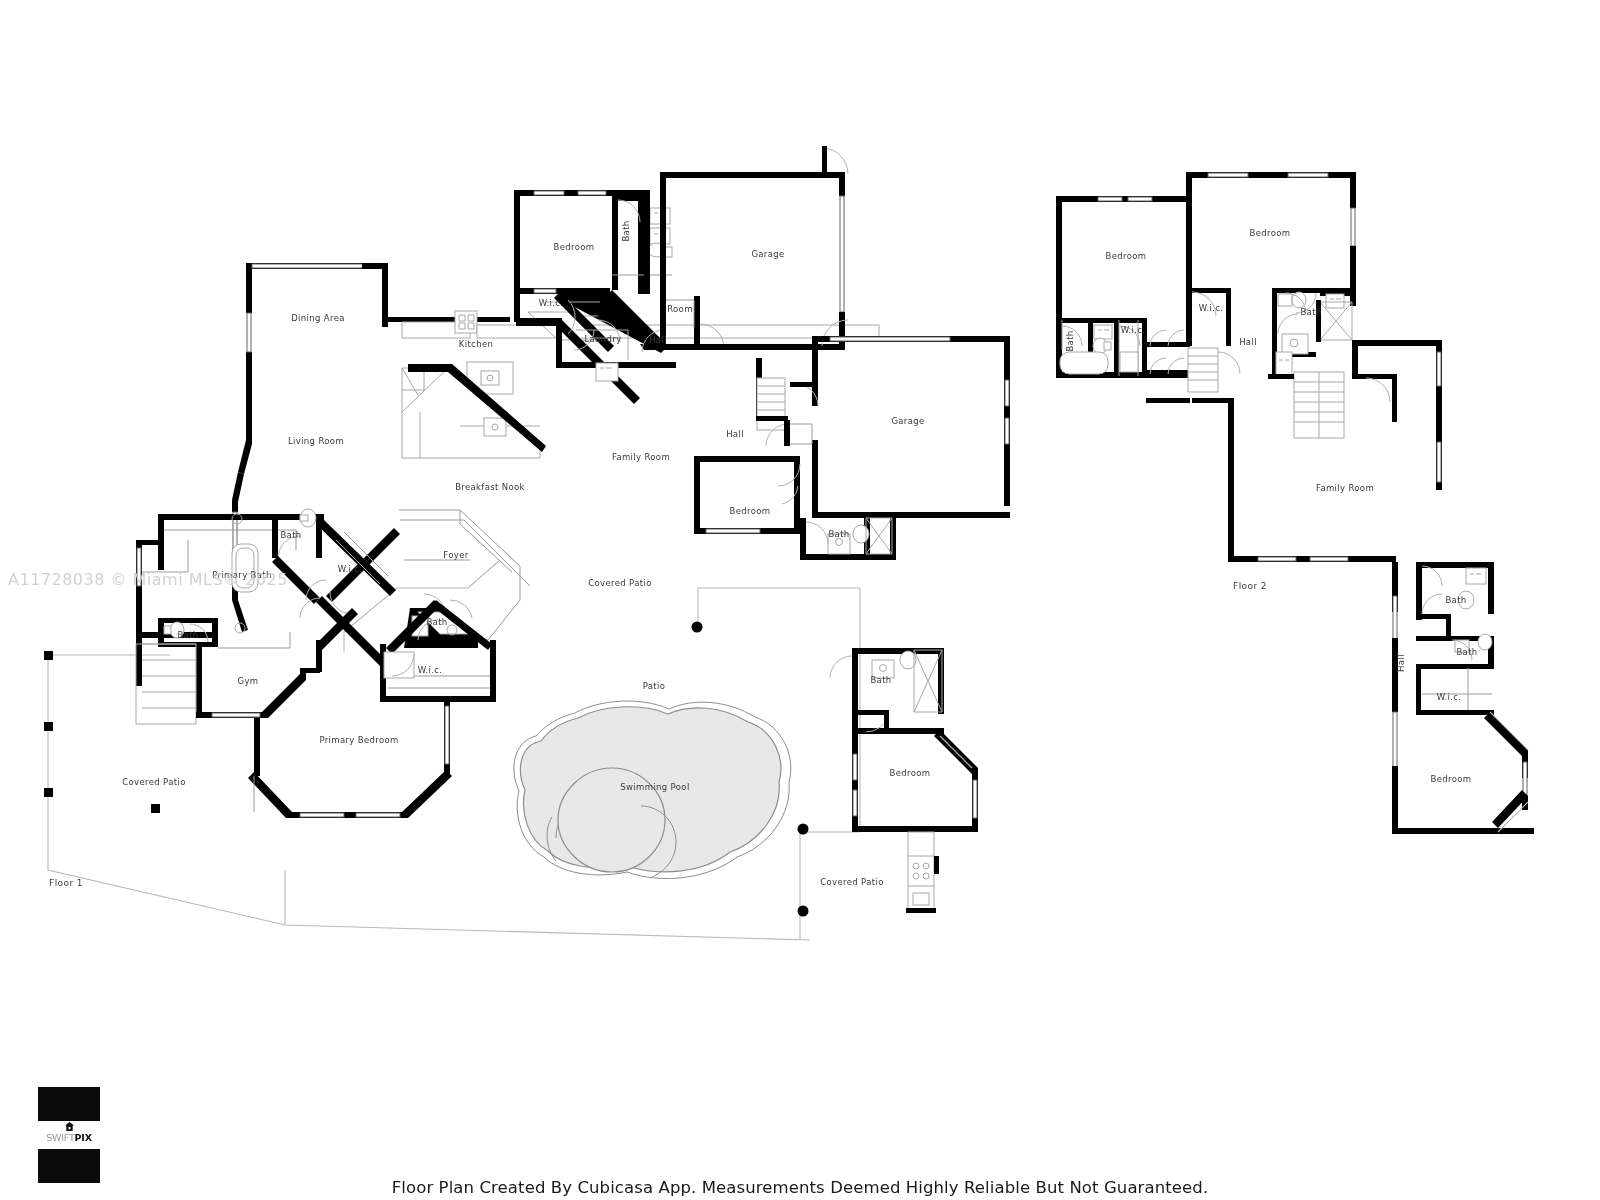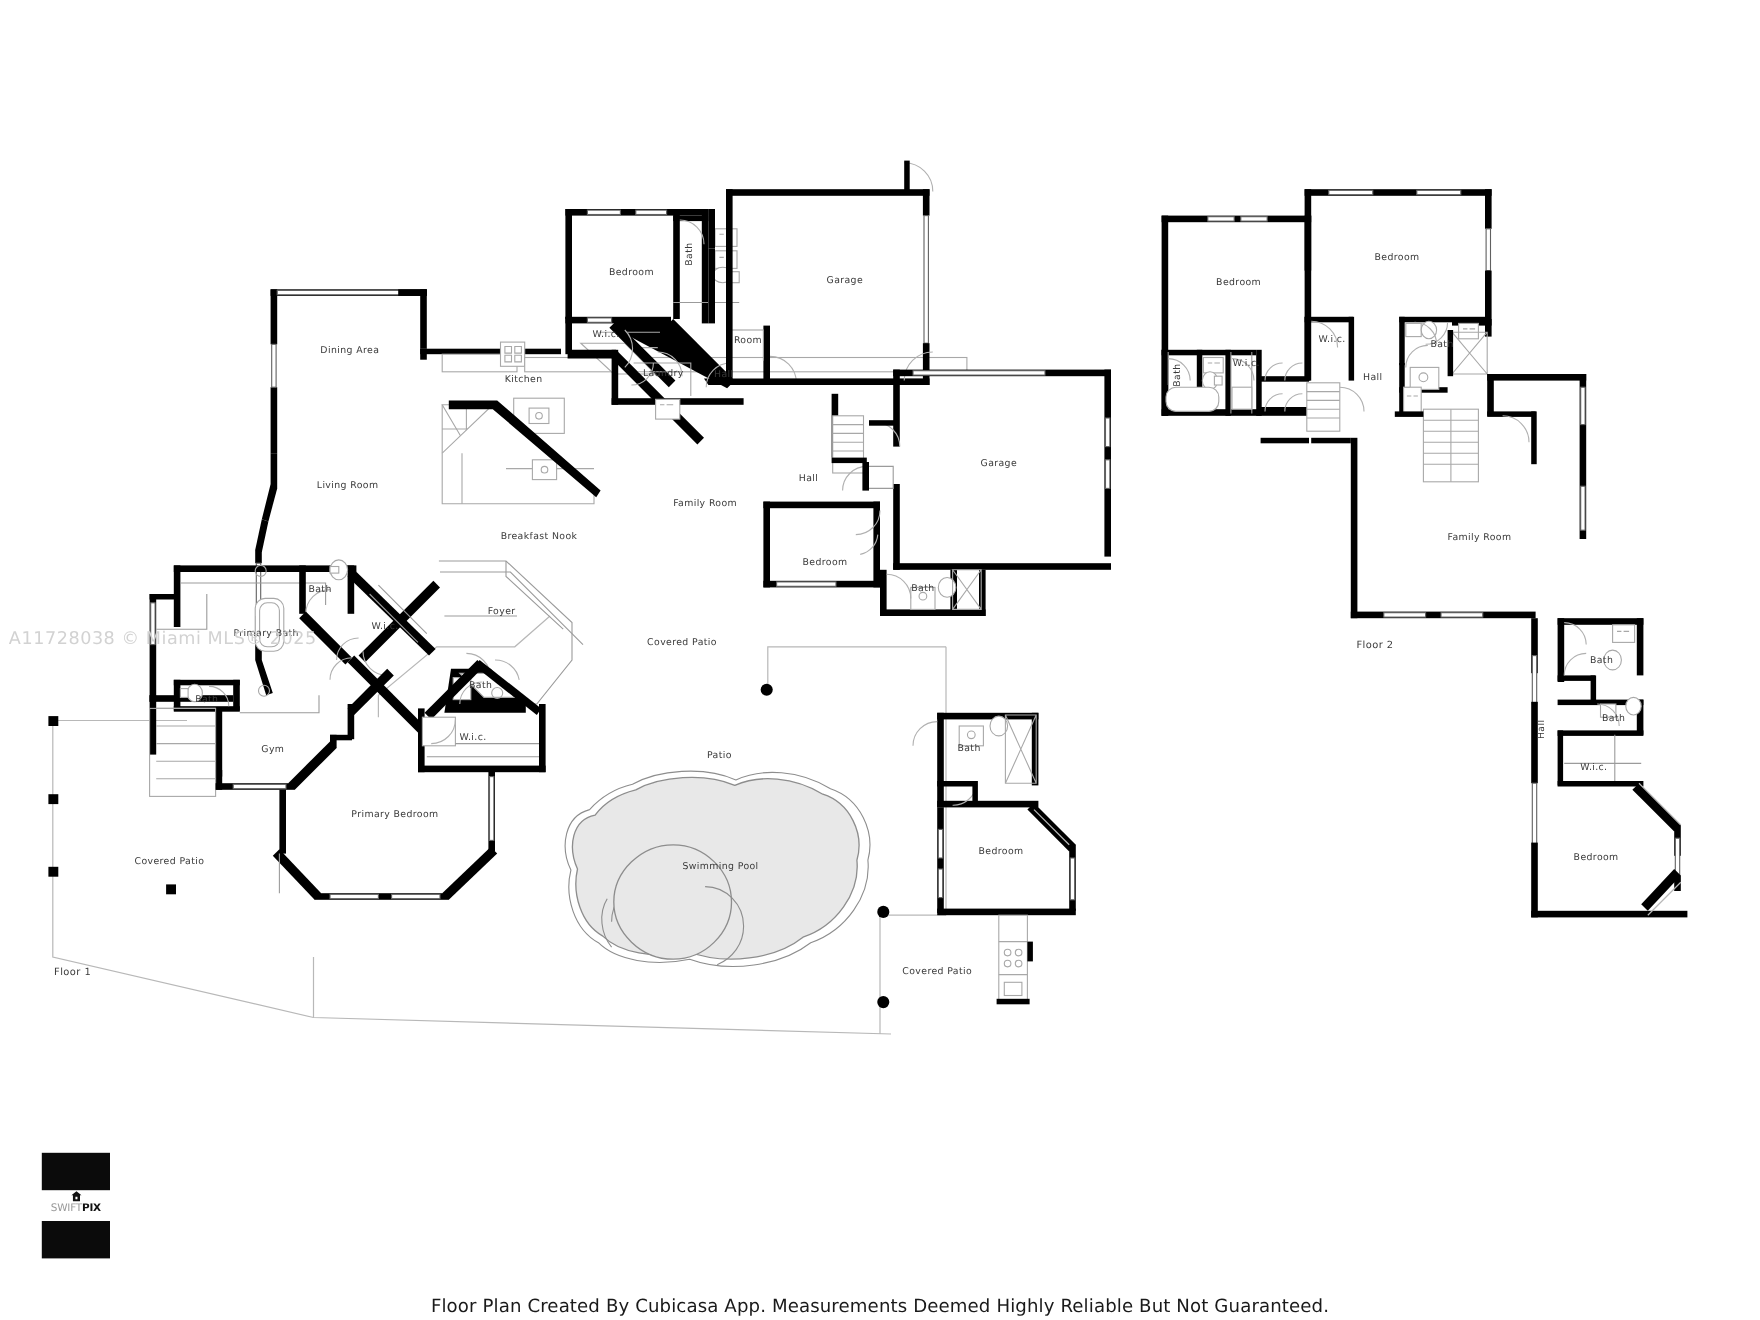--- a/index.html
+++ b/index.html
@@ -67,21 +67,21 @@
     width: 1600px;
     text-align: center;
     font-family: "DejaVu Sans", "Liberation Sans", sans-serif;
     font-size: 16.5px;
     color: #1a1a1a;
     letter-spacing: .1px;
   }
   #brand-logo {
     position: absolute;
     left: 38px;
-    top: 1048px;
+    top: 1087px;
     width: 62px;
     height: 96px;
   }
   #brand-logo .bar {
     position: absolute;
     left: 0;
     width: 62px;
     height: 34px;
     background: #0b0b0b;
   }

